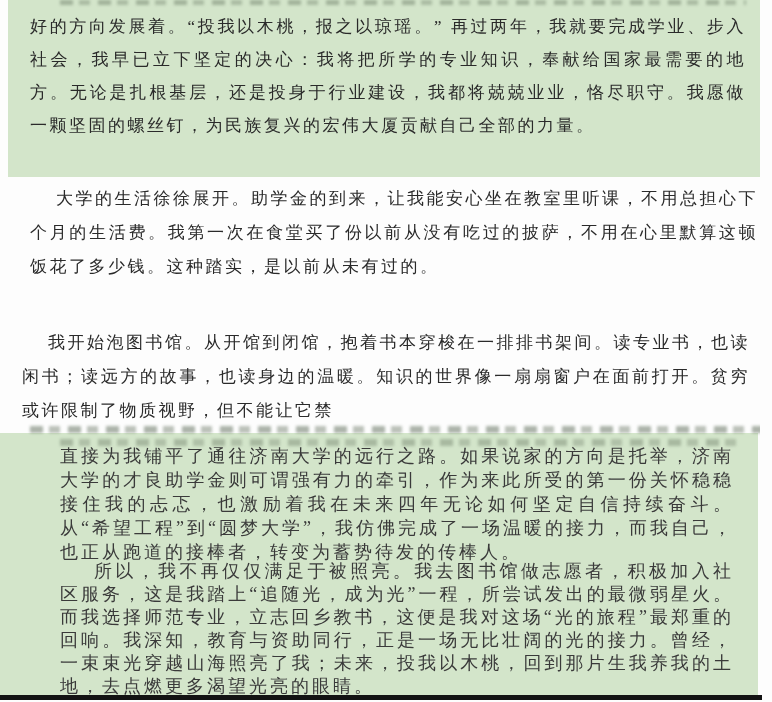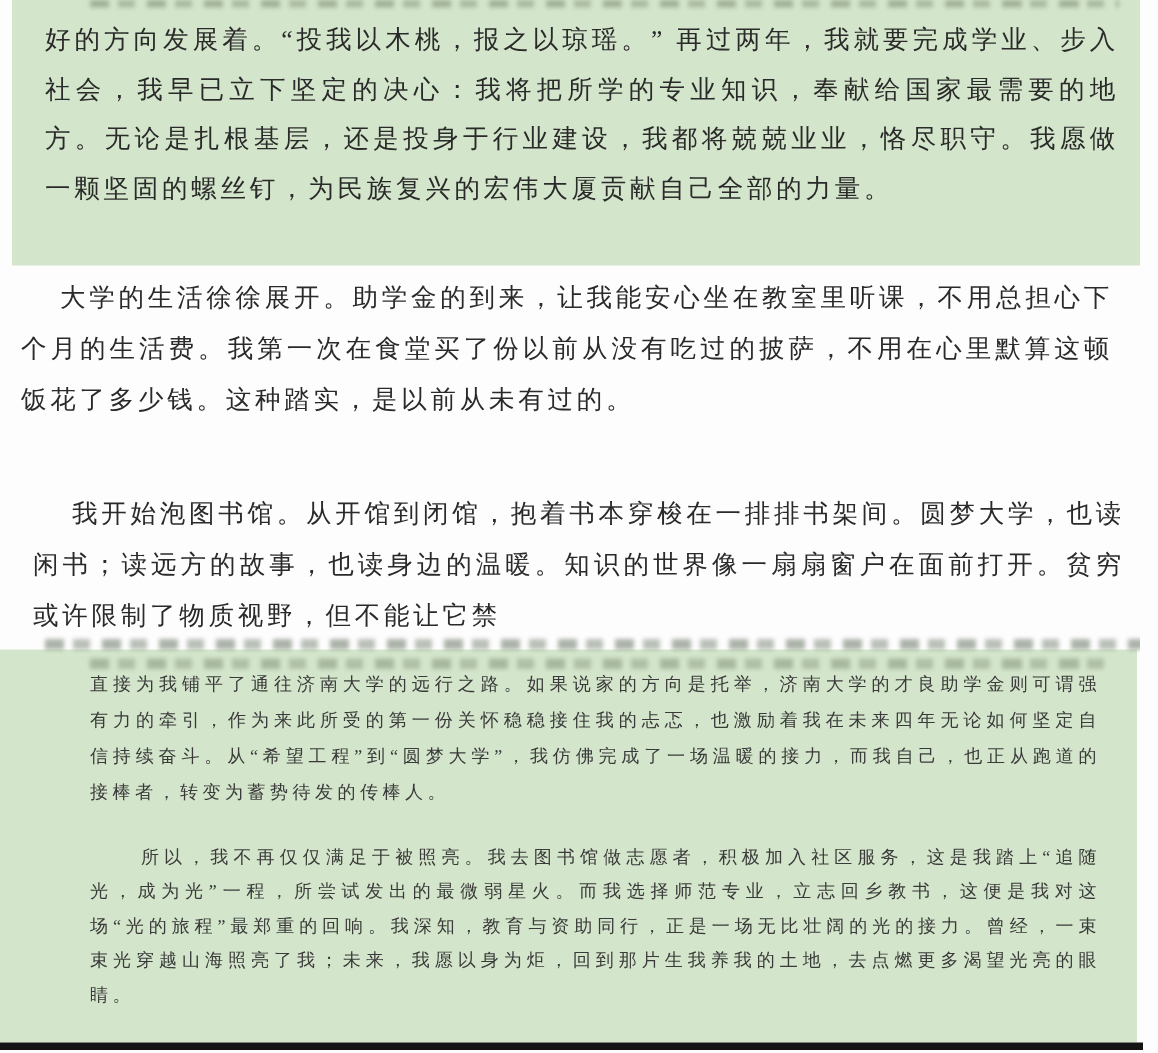--- a/index.html
+++ b/index.html
@@ -22,26 +22,26 @@
   
   .big-text {
     position: absolute;
     font-size: 17px; line-height: 33px; letter-spacing: 2.5px;
     color: var(--text_large, #2a2a2a);
     text-align: justify; text-justify: inter-character;
     word-break: break-all;
     filter: blur(0.3px);
   }
   .txt-top { left: 30px; top: 10px; width: 716px; }
-  .mid-p1 { left: 14px; top: 182px; width: 728px; line-height: 34px; text-indent: 26px; }
+  .mid-p1 { left: 30px; top: 182px; width: 728px; line-height: 34px; text-indent: 26px; }
   .mid-p2 { left: 22px; top: 326px; width: 728px; line-height: 34px; text-indent: 26px; height: 102px; overflow: hidden; }
   
   .small-text {
     position: absolute;
-    font-size: 12px; letter-spacing: 3px;
+    font-size: 18px; letter-spacing: 3px;
     color: var(--text_small, #3a3a3a);
     text-align: justify; text-justify: inter-character;
     word-break: break-all;
     filter: blur(0.3px);
   }
   .bot-p1 { left: 60px; top: 444px; width: 674px; line-height: 24px; }
   .bot-p2 { left: 60px; top: 560px; width: 674px; line-height: 23px; text-indent: 34px; }
   
   .remnant {
     position: absolute; height: 7px;
@@ -69,20 +69,20 @@
 <div class="hl-bottom"></div>
 
 <div class="remnant remnant-top"></div>
 <div class="remnant remnant-white"></div>
 <div class="remnant remnant-green"></div>
 
 <div class="big-text txt-top">好的方向发展着。“投我以木桃，报之以琼瑶。” 再过两年，我就要完成学业、步入社会，我早已立下坚定的决心：我将把所学的专业知识，奉献给国家最需要的地方。无论是扎根基层，还是投身于行业建设，我都将兢兢业业，恪尽职守。我愿做一颗坚固的螺丝钉，为民族复兴的宏伟大厦贡献自己全部的力量。</div>
 
 <div class="big-text mid-p1">大学的生活徐徐展开。助学金的到来，让我能安心坐在教室里听课，不用总担心下个月的生活费。我第一次在食堂买了份以前从没有吃过的披萨，不用在心里默算这顿饭花了多少钱。这种踏实，是以前从未有过的。</div>
 
-<div class="big-text mid-p2">我开始泡图书馆。从开馆到闭馆，抱着书本穿梭在一排排书架间。圆梦大学，也读闲书；读远方的故事，也读身边的温暖。知识的世界像一扇扇窗户在面前打开。贫穷或许限制了物质视野，但不能让它禁</div>
+<div class="big-text mid-p2">我开始泡图书馆。从开馆到闭馆，抱着书本穿梭在一排排书架间。读专业书，也读闲书；读远方的故事，也读身边的温暖。知识的世界像一扇扇窗户在面前打开。贫穷或许限制了物质视野，但不能让它禁</div>
 
 <div class="small-text bot-p1">直接为我铺平了通往济南大学的远行之路。如果说家的方向是托举，济南大学的才良助学金则可谓强有力的牵引，作为来此所受的第一份关怀稳稳接住我的忐忑，也激励着我在未来四年无论如何坚定自信持续奋斗。从“希望工程”到“圆梦大学”，我仿佛完成了一场温暖的接力，而我自己，也正从跑道的接棒者，转变为蓄势待发的传棒人。</div>
 
-<div class="small-text bot-p2">所以，我不再仅仅满足于被照亮。我去图书馆做志愿者，积极加入社区服务，这是我踏上“追随光，成为光”一程，所尝试发出的最微弱星火。而我选择师范专业，立志回乡教书，这便是我对这场“光的旅程”最郑重的回响。我深知，教育与资助同行，正是一场无比壮阔的光的接力。曾经，一束束光穿越山海照亮了我；未来，我愿以身为炬，回到那片生我养我的土地，去点燃更多渴望光亮的眼睛。</div>
+<div class="small-text bot-p2">所以，我不再仅仅满足于被照亮。我去图书馆做志愿者，积极加入社区服务，这是我踏上“追随光，成为光”一程，所尝试发出的最微弱星火。而我选择师范专业，立志回乡教书，这便是我对这场“光的旅程”最郑重的回响。我深知，教育与资助同行，正是一场无比壮阔的光的接力。曾经，一束束光穿越山海照亮了我；未来，投我以木桃，回到那片生我养我的土地，去点燃更多渴望光亮的眼睛。</div>
 
 <div class="edge-right"></div>
 <div class="bottom-bar"></div>
 
 </body></html>

